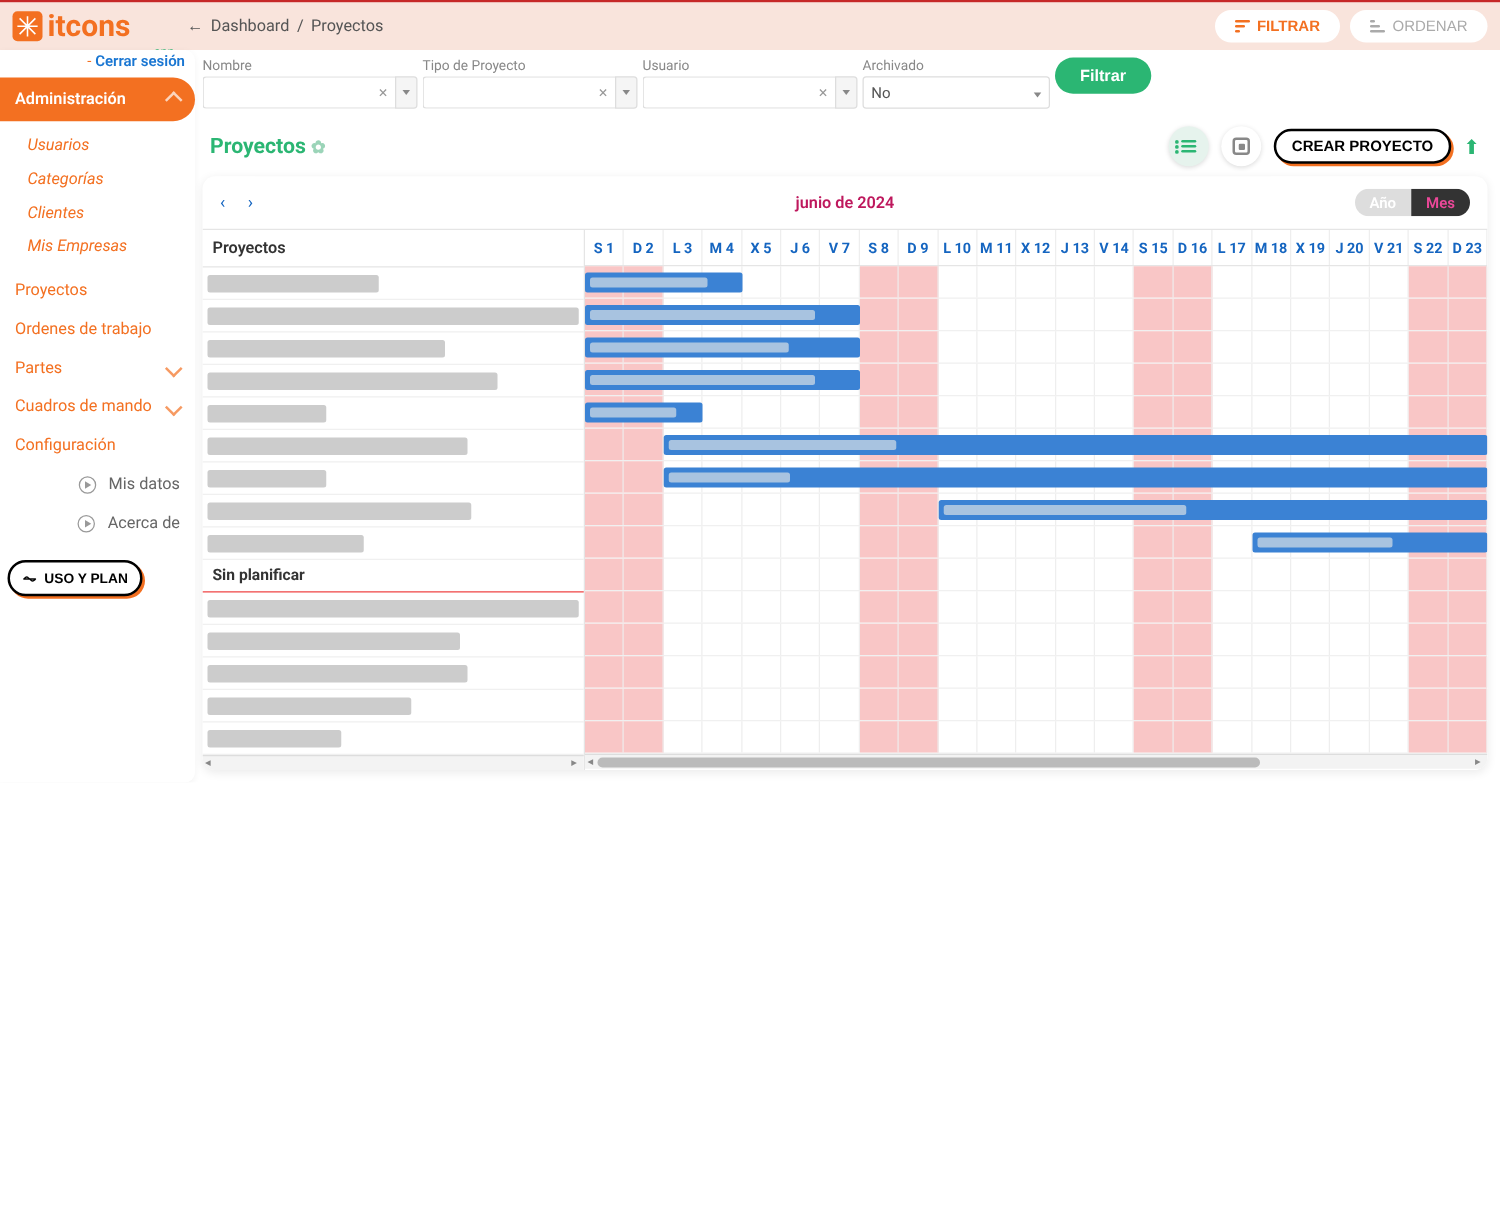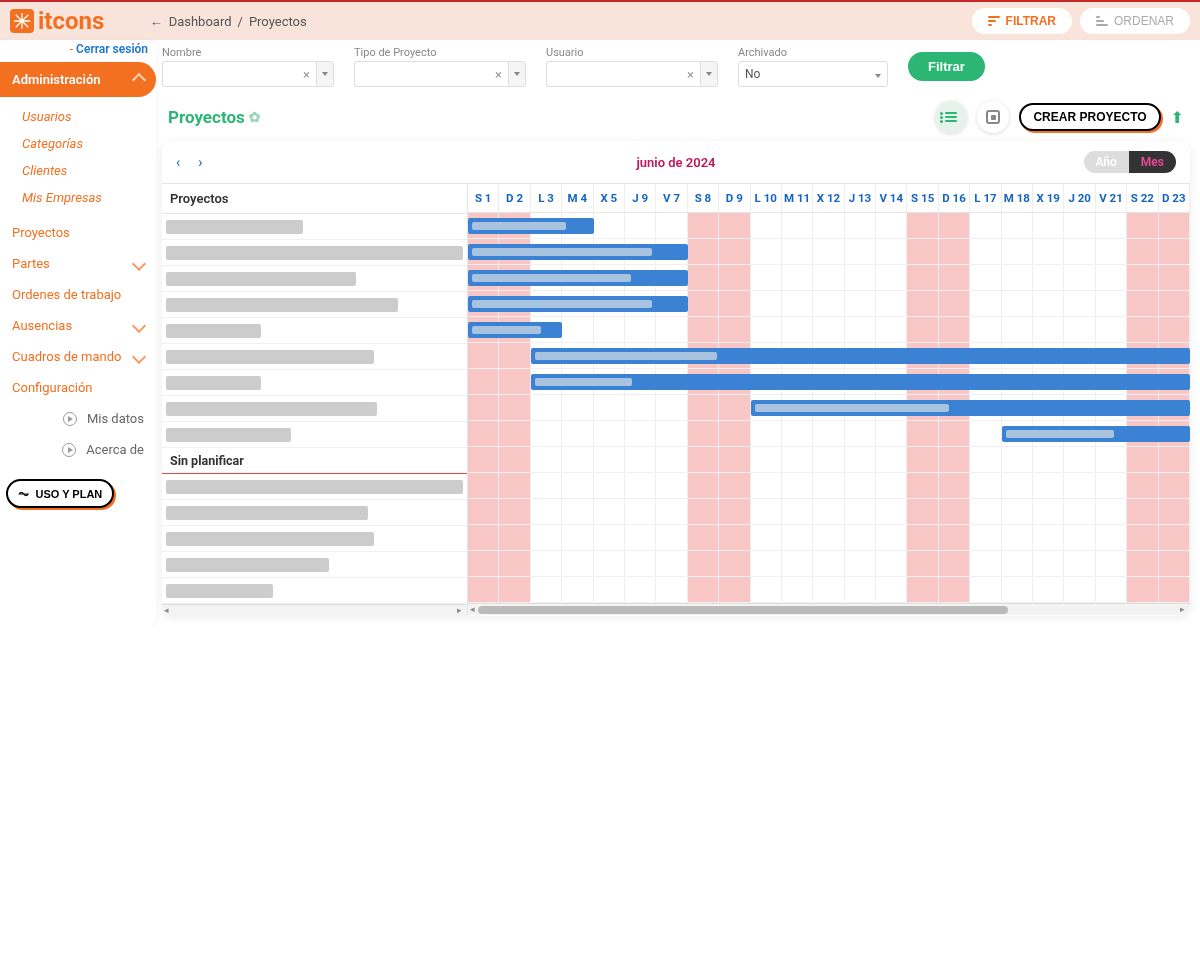--- a/index.html
+++ b/index.html
@@ -40,21 +40,21 @@
 .nav-item.with-icon .play-icon { width: 14px; height: 14px; border: 1.5px solid #999; border-radius: 50%; display: inline-flex; align-items: center; justify-content: center; }
 .nav-item.with-icon .play-icon::after { content: ""; border-left: 5px solid #999; border-top: 3px solid transparent; border-bottom: 3px solid transparent; margin-left: 2px; }
 .chevron { width: 10px; height: 10px; border-right: 2px solid currentColor; border-bottom: 2px solid currentColor; transform: rotate(45deg); opacity: 0.7; }
 .chevron.up { transform: rotate(-135deg); }
 
 .uso-plan { margin: 14px 0 0 6px; display: inline-flex; align-items: center; gap: 6px; border: 2px solid #000; border-radius: 16px; padding: 4px 10px; font-weight: 700; font-size: 11px; box-shadow: 2px 2px 0 #f37021; cursor: pointer; background: #fff; }
 .pulse-icon { font-size: 14px; }
 
 .main { flex: 1; padding: 6px 10px 10px 6px; }
 
-.filters { display: flex; gap: 20px; align-items: center; margin-bottom: 14px; }
+.filters { display: flex; gap: 4px; align-items: flex-start; margin-bottom: 14px; }
 .filter-field { display: flex; flex-direction: column; gap: 2px; width: 172px; }
 .filter-field label { font-size: 11px; color: #888; }
 .combo { display: flex; }
 .combo .combo-input { flex: 1; border: 1px solid #ddd; border-right: none; border-radius: 3px 0 0 3px; height: 26px; padding: 0 6px; font-size: 12px; background: #fff; display: flex; align-items: center; justify-content: space-between; }
 .combo .clear { color: #999; cursor: pointer; font-size: 13px; }
 .combo .dropdown { width: 18px; border: 1px solid #ddd; border-radius: 0 3px 3px 0; background: #f5f5f5; display: flex; align-items: center; justify-content: center; cursor: pointer; }
 .combo .dropdown::after { content: ""; border-top: 4px solid #888; border-left: 3px solid transparent; border-right: 3px solid transparent; }
 .select-simple { display: flex; border: 1px solid #ddd; border-radius: 3px; height: 26px; align-items: center; padding: 0 6px; font-size: 12px; background: #fff; }
 .select-simple .val { flex: 1; color: #555; }
 .select-simple .dropdown { cursor: pointer; }
@@ -165,28 +165,24 @@
         <a href="#">Usuarios</a>
         <a href="#">Categorías</a>
         <a href="#">Clientes</a>
         <a href="#">Mis Empresas</a>
       </div>
     <div id="nav-items">
         <div class="nav-item">
           <span>Proyectos</span>
         </div>
         <div class="nav-item">
+          <span>Ordenes de trabajo</span>
+        </div>
+        <div class="nav-item">
           <span>Partes</span>
-          <span class="chevron"></span>
-        </div>
-        <div class="nav-item">
-          <span>Ordenes de trabajo</span>
-        </div>
-        <div class="nav-item">
-          <span>Ausencias</span>
           <span class="chevron"></span>
         </div>
         <div class="nav-item">
           <span>Cuadros de mando</span>
           <span class="chevron"></span>
         </div>
         <div class="nav-item">
           <span>Configuración</span>
         </div>
       </div>
@@ -334,21 +330,21 @@
               <span class="hscroll-right">▸</span>
             </div>
         </div>
         <div class="gantt-right">
           <div class="day-headers" id="day-headers">
               <div class="day-cell">S 1</div>
               <div class="day-cell">D 2</div>
               <div class="day-cell">L 3</div>
               <div class="day-cell">M 4</div>
               <div class="day-cell">X 5</div>
-              <div class="day-cell">J 9</div>
+              <div class="day-cell">J 6</div>
               <div class="day-cell">V 7</div>
               <div class="day-cell">S 8</div>
               <div class="day-cell">D 9</div>
               <div class="day-cell">L 10</div>
               <div class="day-cell">M 11</div>
               <div class="day-cell">X 12</div>
               <div class="day-cell">J 13</div>
               <div class="day-cell">V 14</div>
               <div class="day-cell">S 15</div>
               <div class="day-cell">D 16</div>

